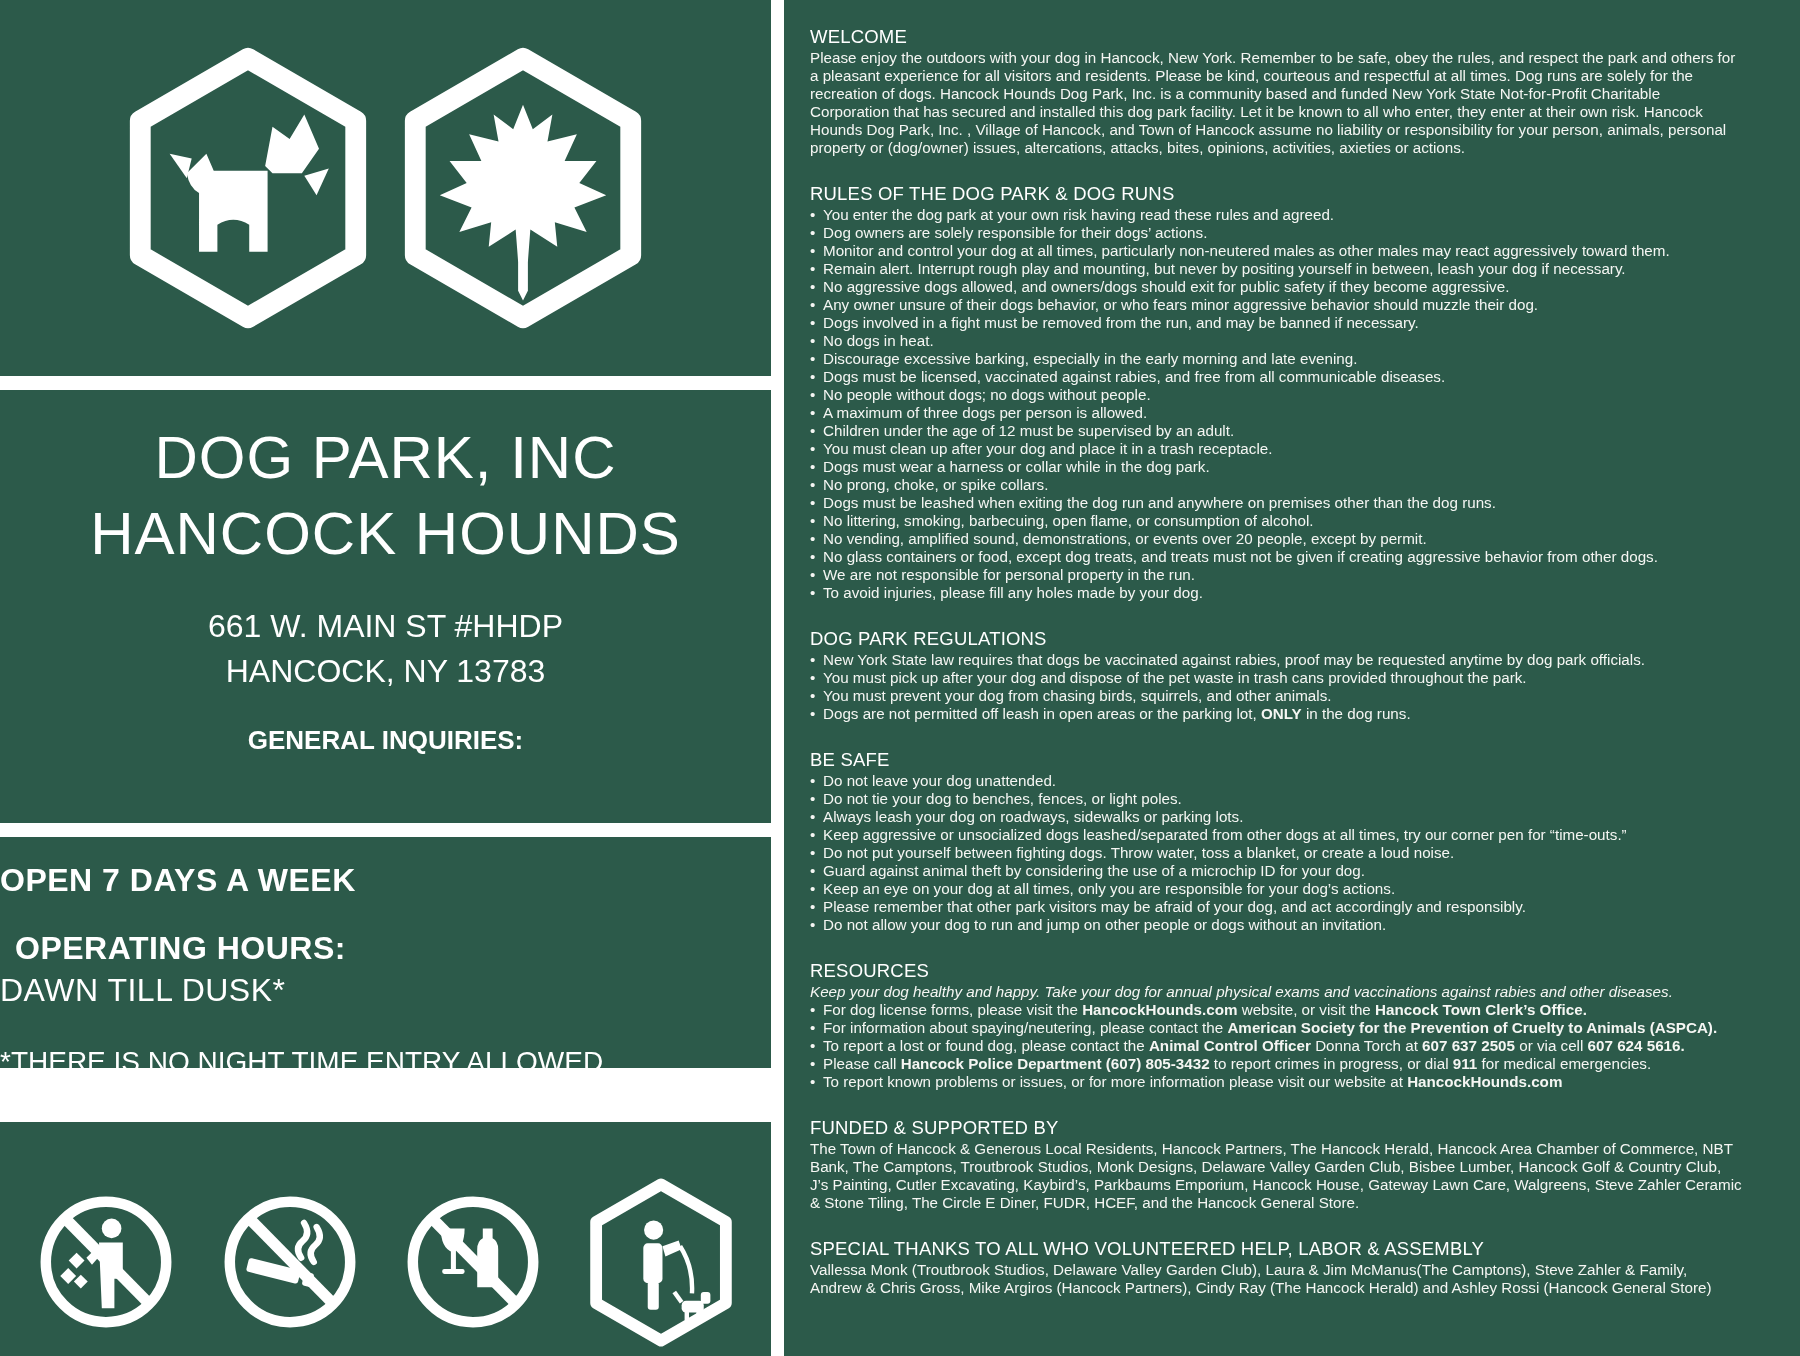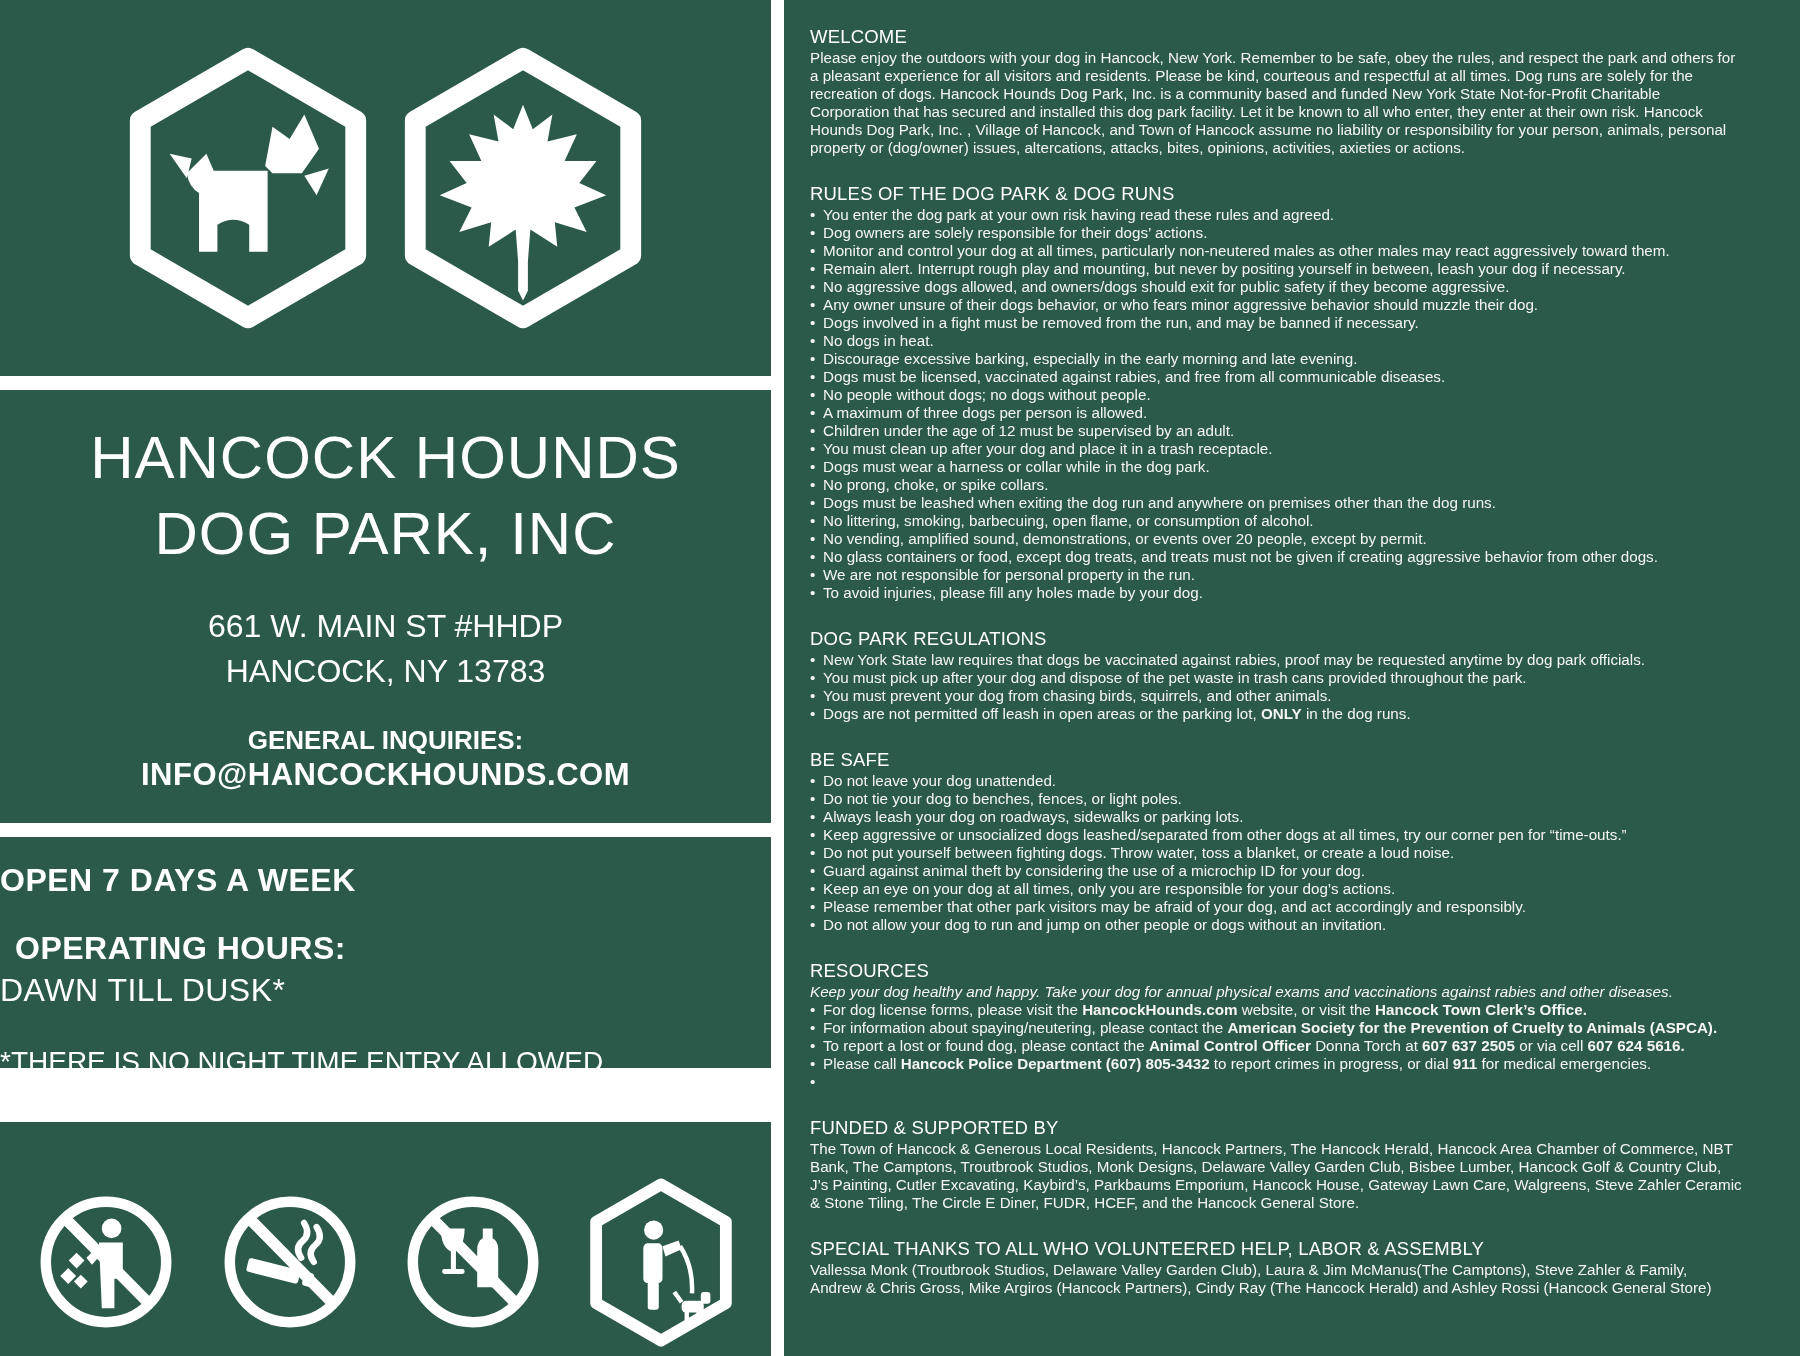--- a/index.html
+++ b/index.html
@@ -52,29 +52,28 @@
       <polygon points="50,5 94,30.5 94,85.5 50,111 6,85.5 6,30.5" fill="none" stroke="#fff" stroke-width="8.5" stroke-linejoin="round"></polygon>
       <g fill="#fff" transform="translate(0,10)">
         <polygon points="50,14 54,24 62,18 60,29 72,26 67,37 80,37 73,46 84,51 71,56 76,66 63,62 64,72 53,65 52,78 48,78 47,65 36,72 37,62 24,66 29,56 16,51 27,46 20,37 33,37 28,26 40,29 38,18 46,24"></polygon>
         <path d="M48,76 h4 v14 l-2,4 -2,-4 z"></path>
       </g>
     </svg>
   </div>
 
   <div class="panel" id="panel-identity">
     <div class="org-title">
+      <div>DOG PARK, INC</div>
       <div>HANCOCK HOUNDS</div>
-      <div>DOG PARK, INC</div>
     </div>
     <div class="org-address">
       <div>661 W. MAIN ST #HHDP</div>
       <div>HANCOCK, NY 13783</div>
     </div>
     <div class="inq-label">GENERAL INQUIRIES:</div>
-    <div class="inq-email">INFO@HANCOCKHOUNDS.COM</div>
   </div>
 
   <div class="panel" id="panel-hours">
     <div class="hours-open">OPEN 7 DAYS A WEEK</div>
     <div class="hours-label">OPERATING HOURS:</div>
     <div class="hours-value">DAWN TILL DUSK*</div>
     <div class="hours-note">*THERE IS NO NIGHT TIME ENTRY ALLOWED</div>
   </div>
 
   <div class="panel" id="panel-pictos">
@@ -304,20 +303,21 @@
           <li>
             <span class="dot">•</span>
             <span>To report a lost or found dog, please contact the <b>Animal Control Officer</b> Donna Torch at <b>607 637 2505</b> or via cell <b>607 624 5616.</b></span>
           </li>
           <li>
             <span class="dot">•</span>
             <span>Please call <b>Hancock Police Department (607) 805-3432</b> to report crimes in progress, or dial <b>911</b> for medical emergencies.</span>
           </li>
           <li>
             <span class="dot">•</span>
+            <span>To report known problems or issues, or for more information please visit our website at <b>HancockHounds.com</b></span>
           </li>
         </ul>
     </section>
     <section>
       <h2>FUNDED &amp; SUPPORTED BY</h2>
       <p>The Town of Hancock &amp; Generous Local Residents, Hancock Partners, The Hancock Herald, Hancock Area Chamber of Commerce, NBT Bank, The Camptons, Troutbrook Studios, Monk Designs, Delaware Valley Garden Club, Bisbee Lumber, Hancock Golf  &amp; Country Club, J’s Painting, Cutler Excavating, Kaybird’s, Parkbaums Emporium, Hancock House, Gateway Lawn Care, Walgreens, Steve Zahler Ceramic &amp; Stone Tiling, The Circle E Diner, FUDR, HCEF, and the Hancock General Store.</p>
     </section>
     <section>
       <h2>SPECIAL THANKS TO ALL WHO VOLUNTEERED HELP, LABOR &amp; ASSEMBLY</h2>
       <p>Vallessa Monk (Troutbrook Studios, Delaware Valley Garden Club), Laura &amp; Jim McManus(The Camptons), Steve Zahler &amp; Family, Andrew &amp; Chris Gross,  Mike Argiros (Hancock Partners), Cindy Ray (The Hancock Herald) and Ashley Rossi (Hancock General Store)</p>

